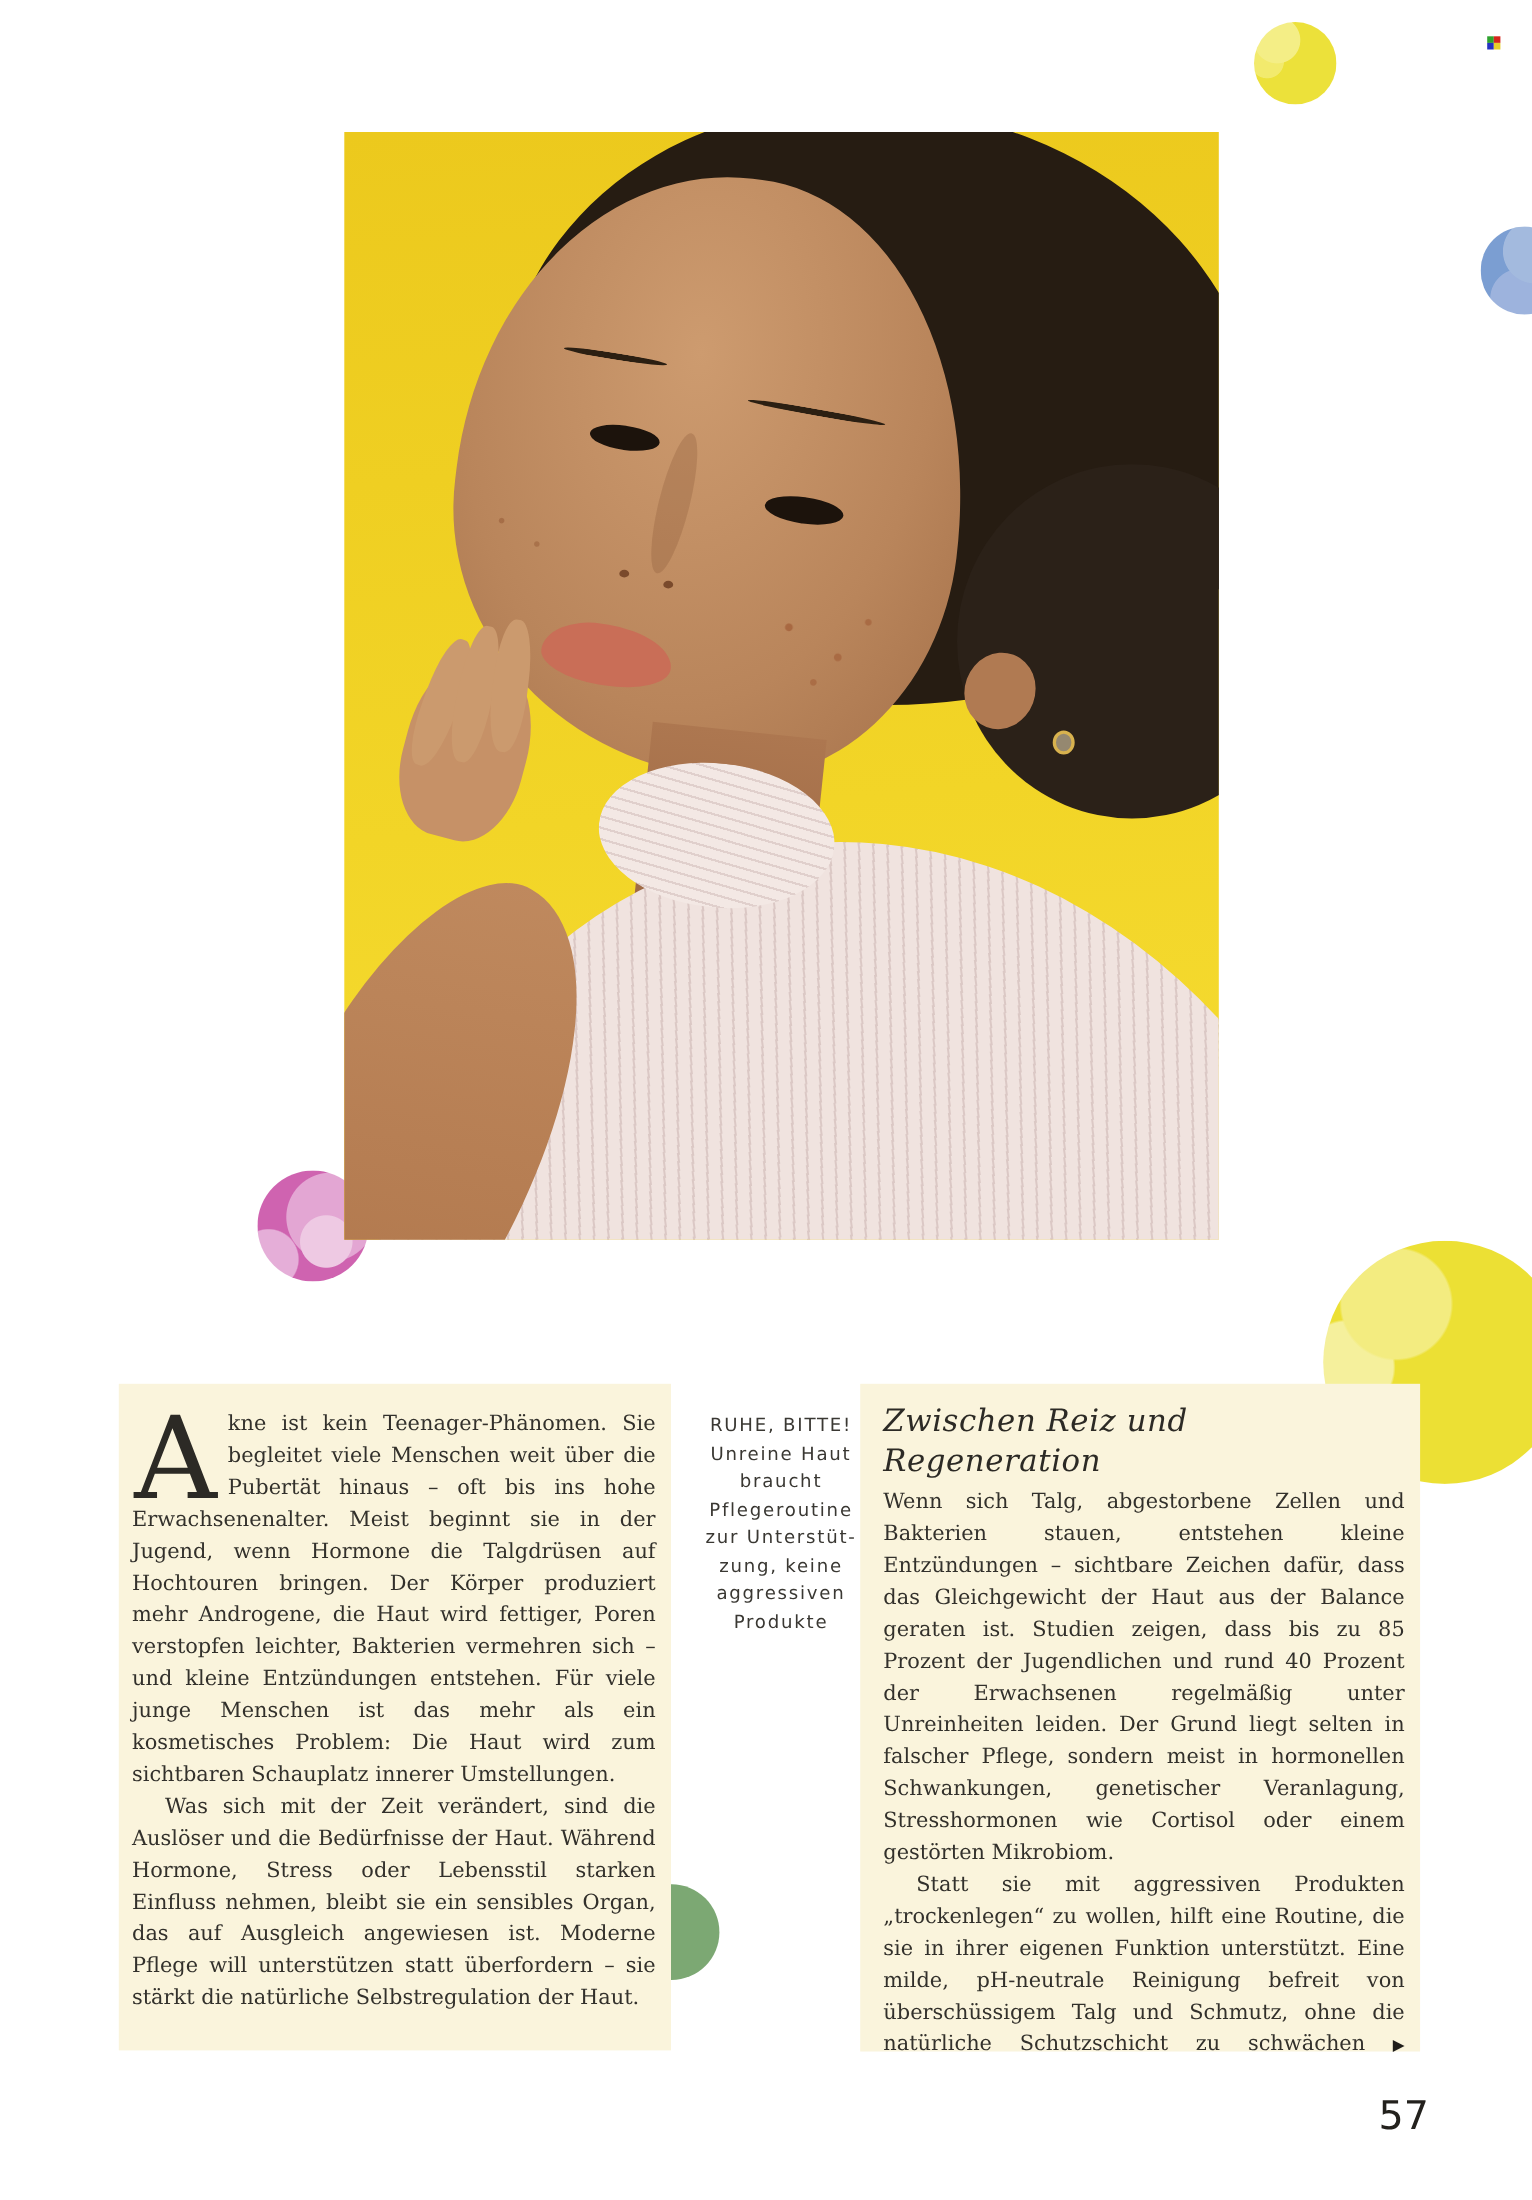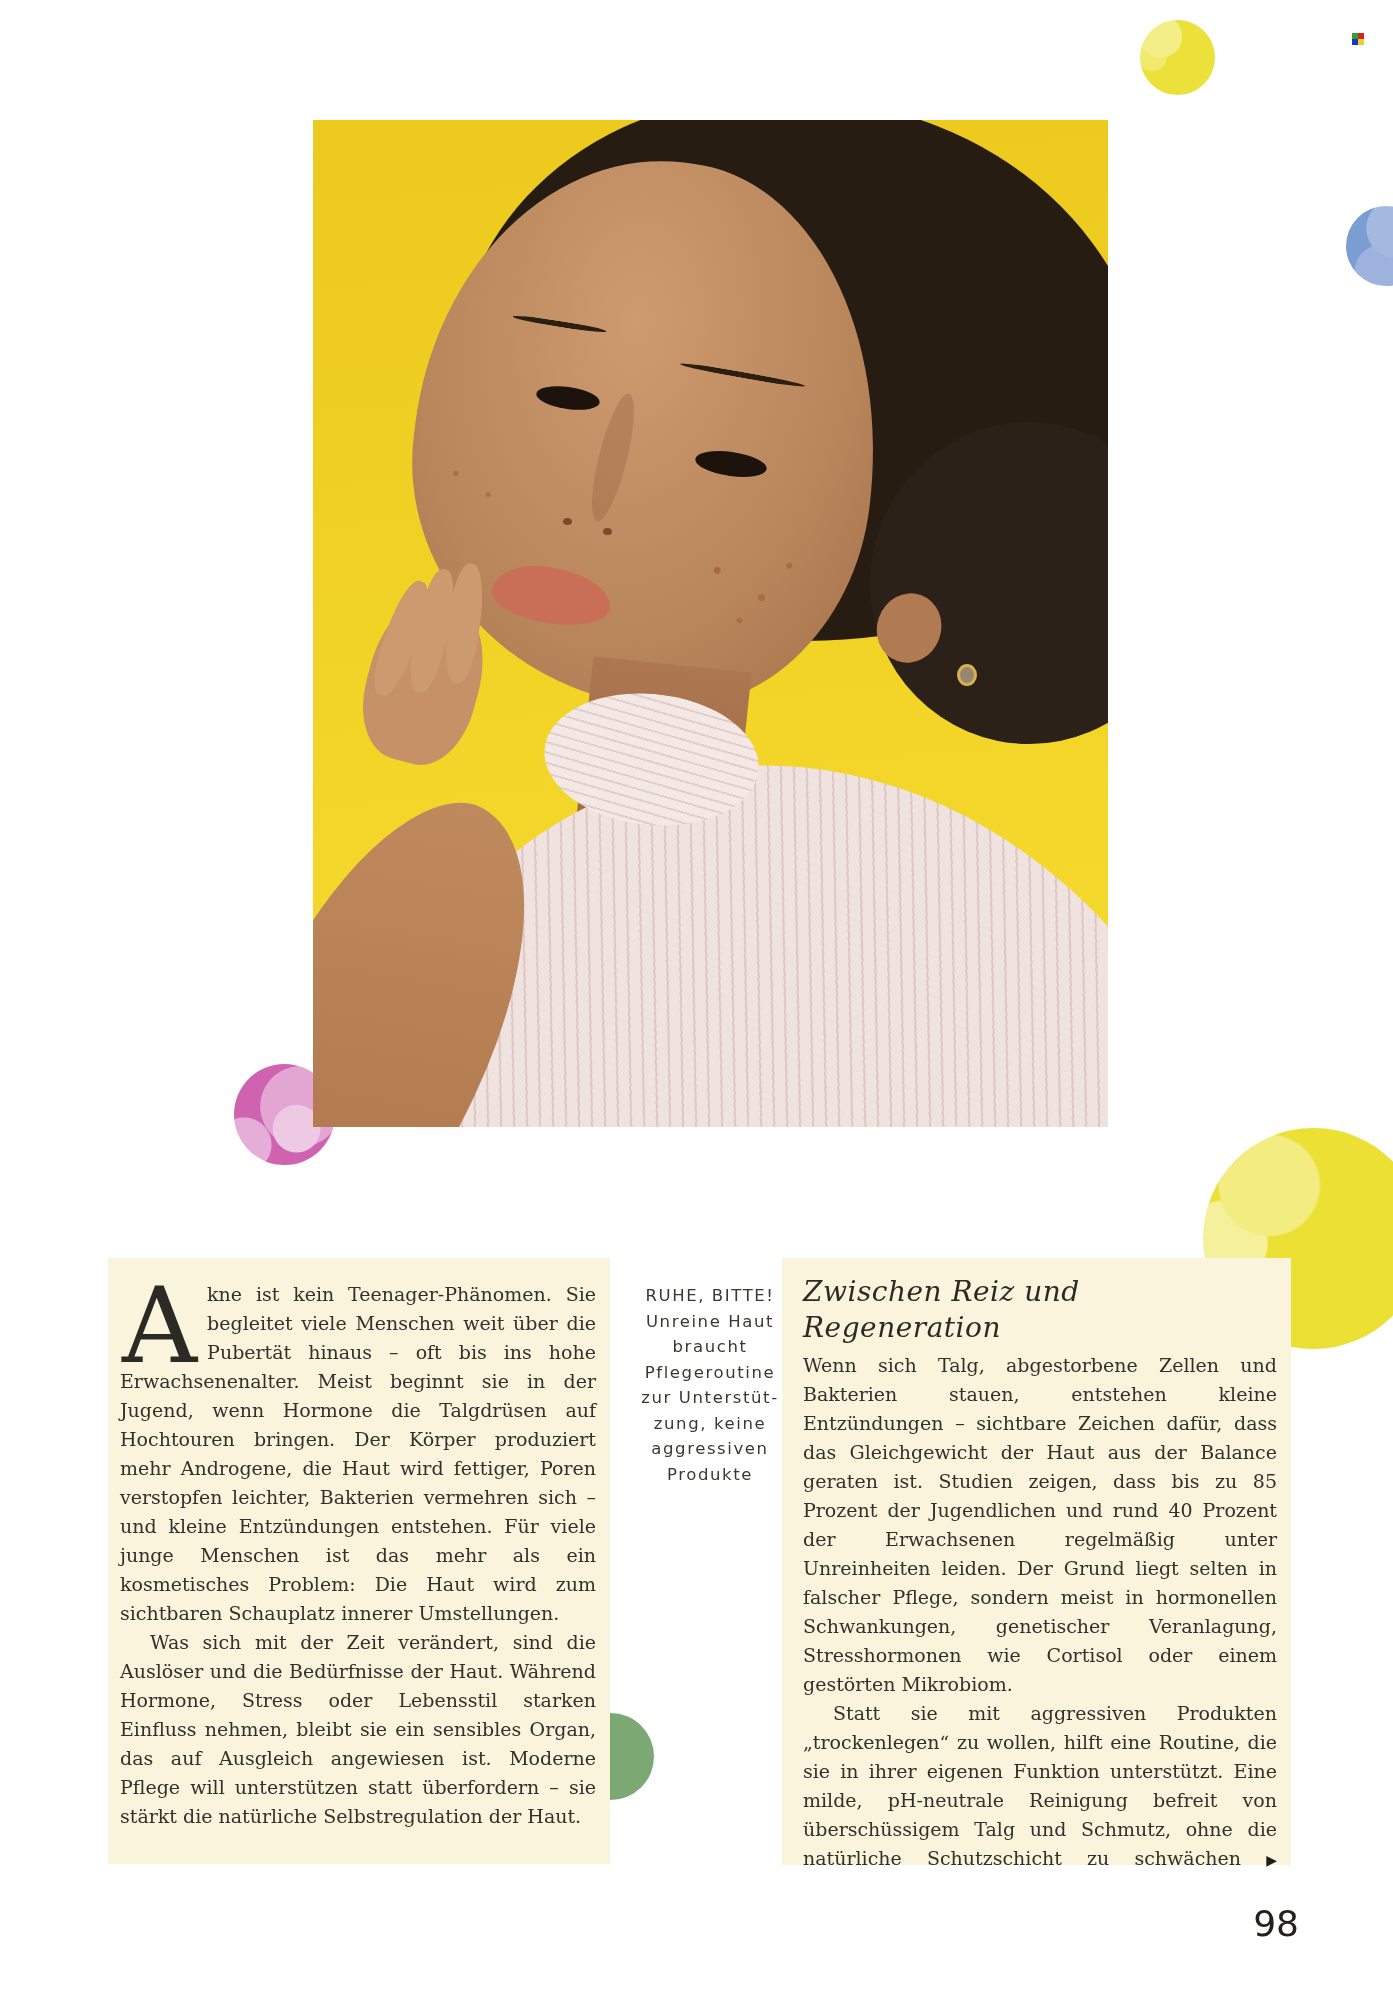--- a/index.html
+++ b/index.html
@@ -159,14 +159,14 @@
 zung, keine
 aggressiven
 Produkte</div>
 
   <div class="box col-right">
     <h2 class="heading">Zwischen Reiz und Regeneration</h2>
     <p class="body">Wenn sich Talg, abgestorbene Zellen und Bakterien stauen, entstehen kleine Entzündungen – sichtbare Zeichen dafür, dass das Gleichgewicht der Haut aus der Balance geraten ist. Studien zeigen, dass bis zu 85 Prozent der Jugendlichen und rund 40 Prozent der Erwachsenen regelmäßig unter Unreinheiten leiden. Der Grund liegt selten in falscher Pflege, sondern meist in hormonellen Schwankungen, genetischer Veranlagung, Stresshormonen wie Cortisol oder einem gestörten Mikrobiom.</p>
     <p class="body indent justify-last"><span>Statt sie mit aggressiven Produkten „trockenlegen“ zu wollen, hilft eine Routine, die sie in ihrer eigenen Funktion unterstützt. Eine milde, pH-neutrale Reinigung befreit von überschüssigem Talg und Schmutz, ohne die natürliche Schutzschicht zu schwächen</span> <span class="marker">▶</span></p>
   </div>
 
-  <div class="page-number">98</div>
+  <div class="page-number">57</div>
 </div>
 
 </body></html>

